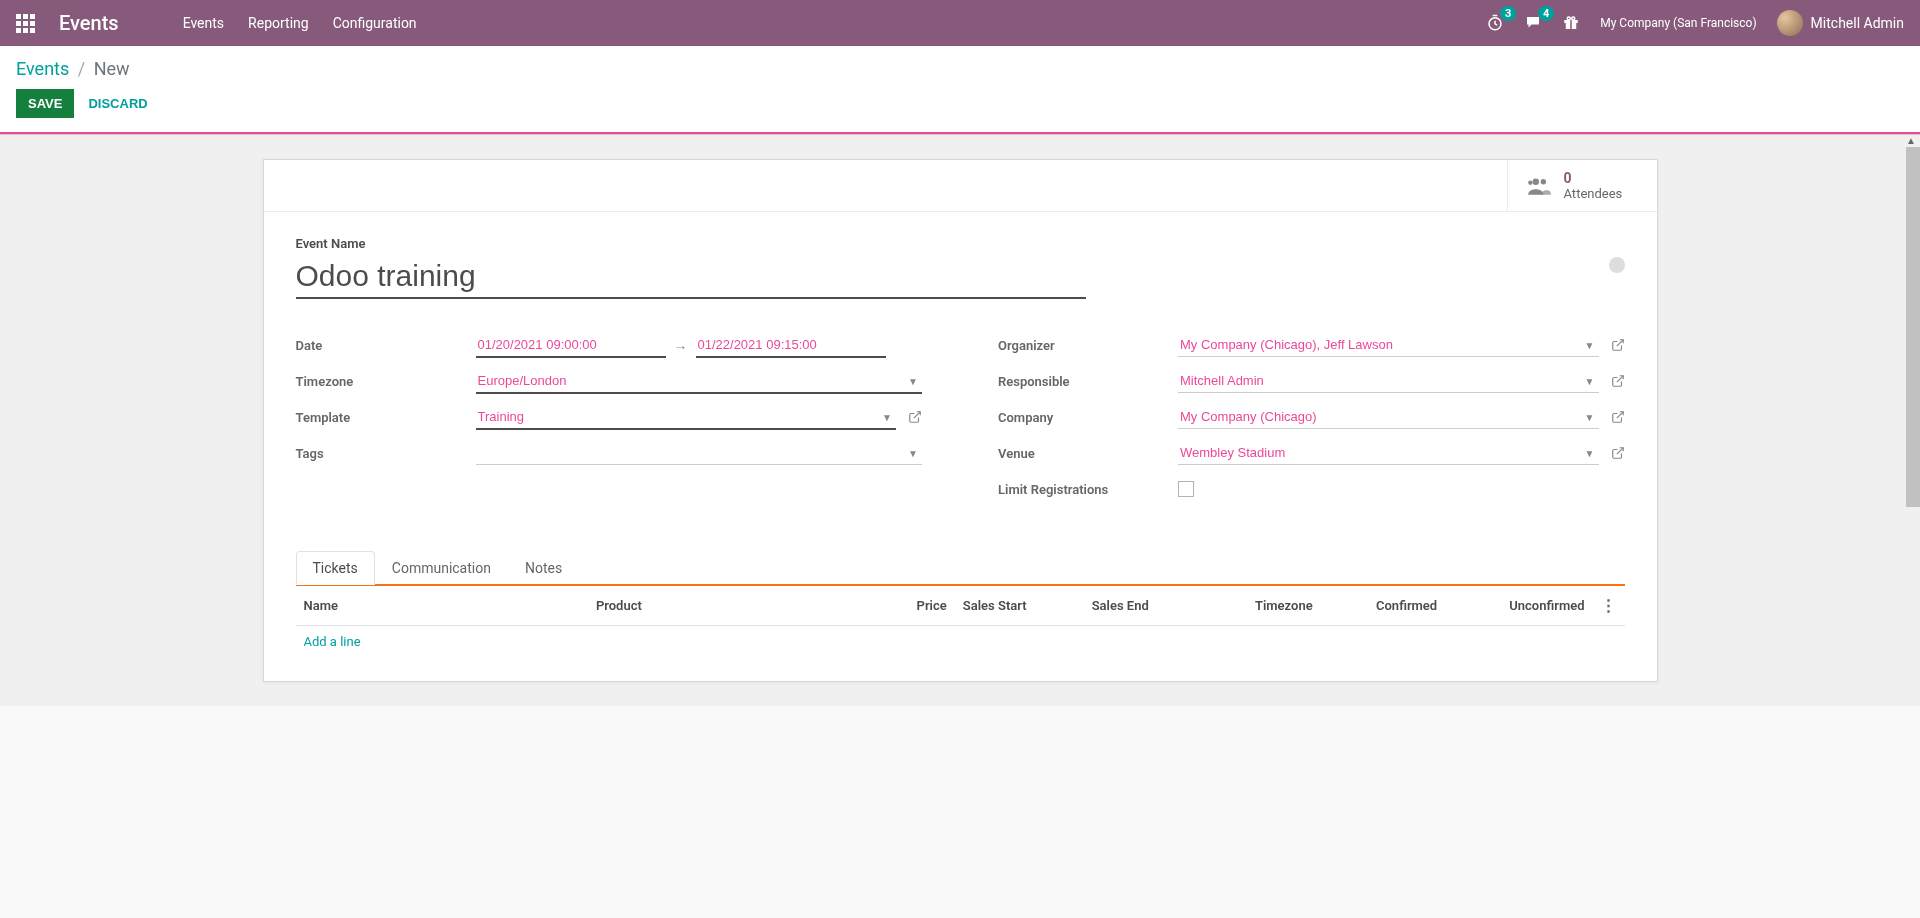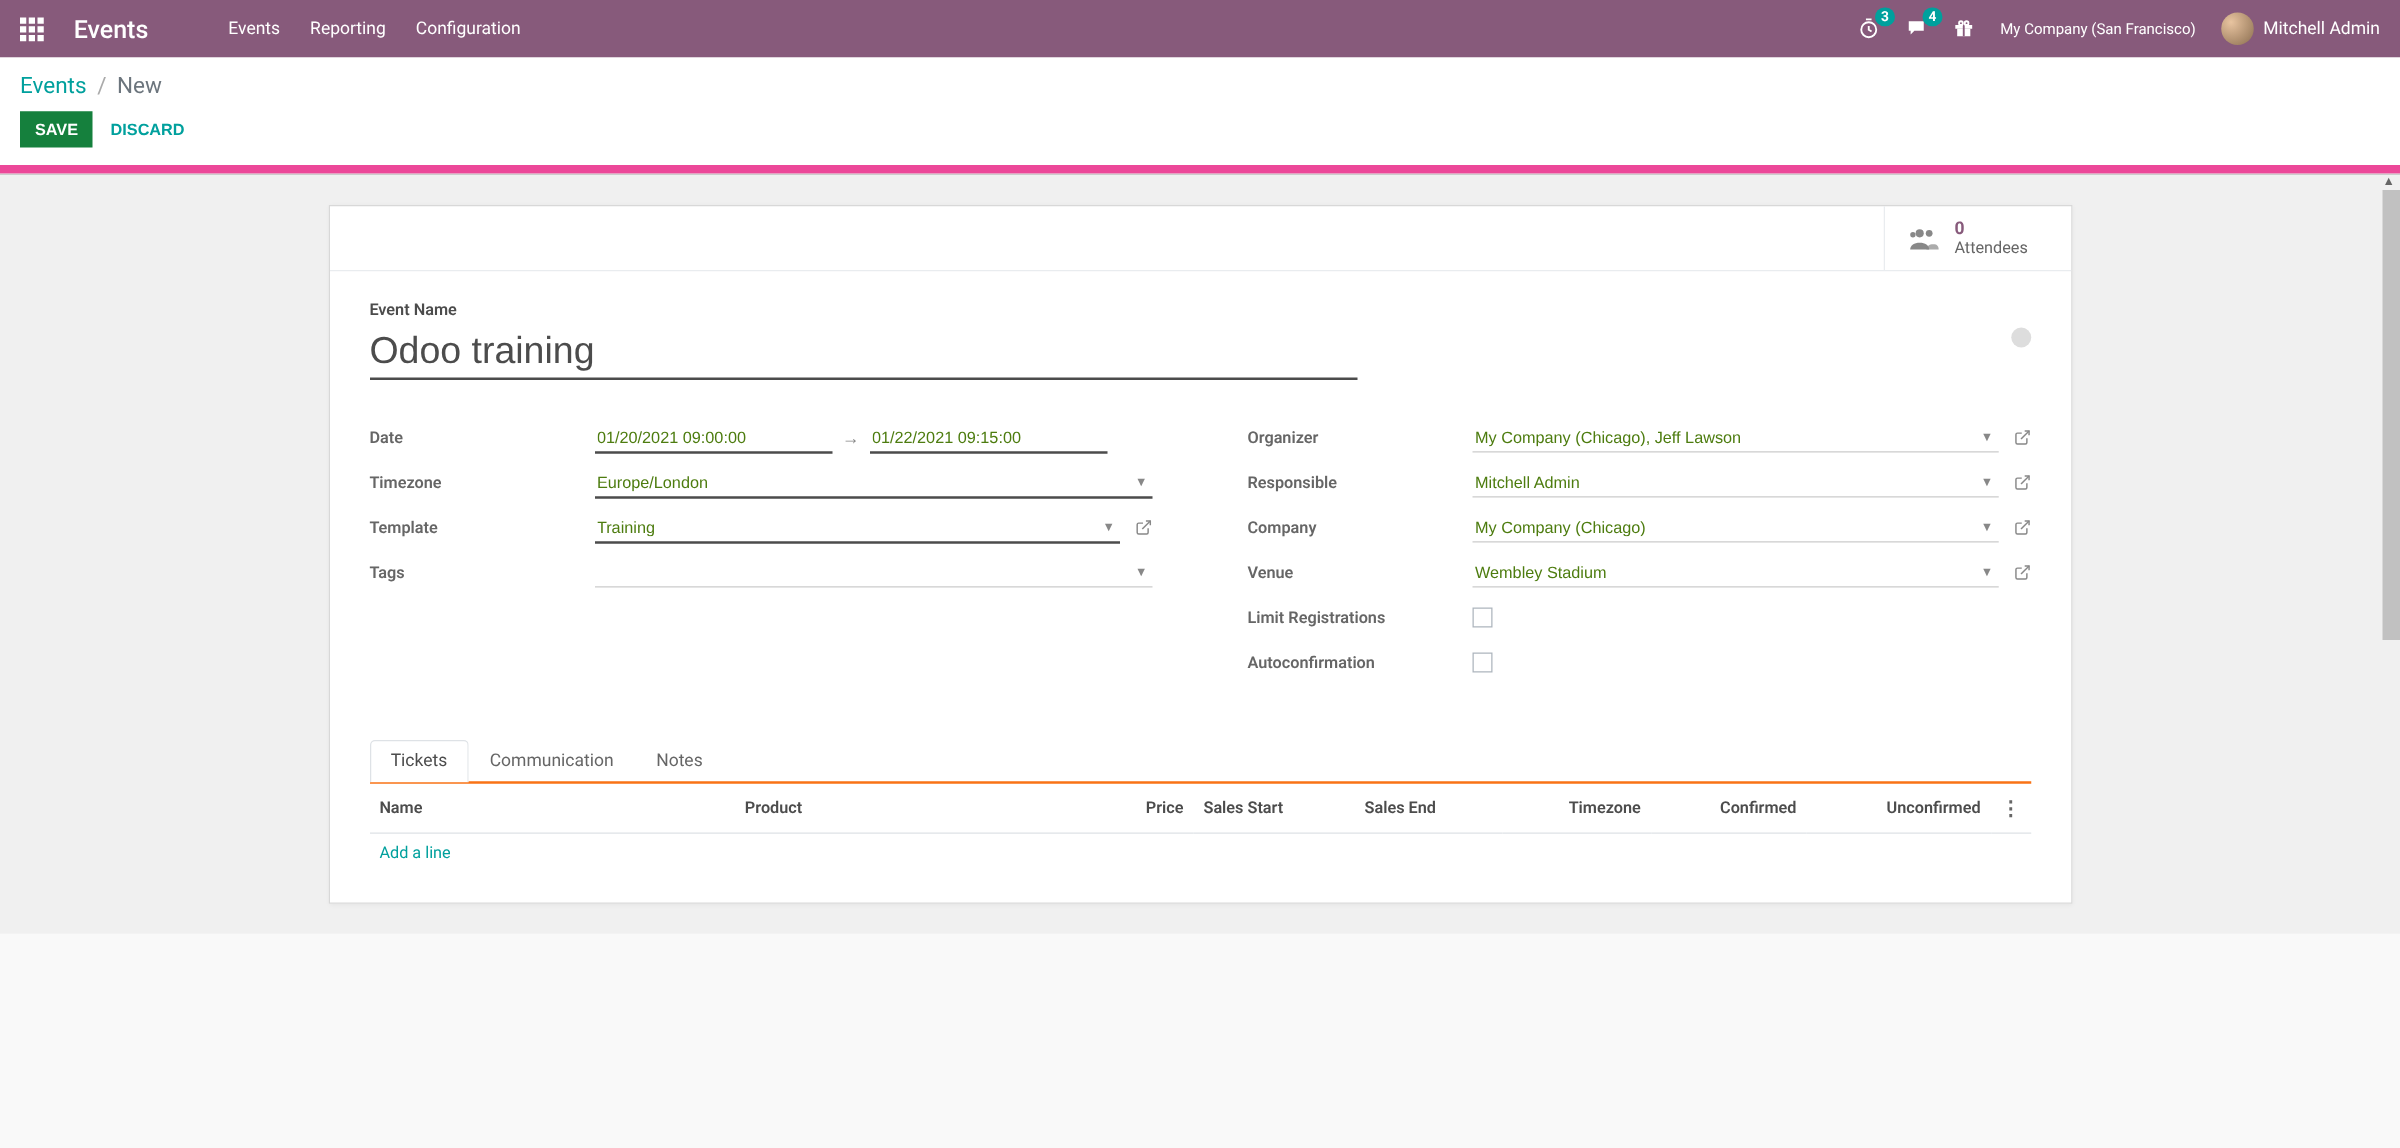--- a/index.html
+++ b/index.html
@@ -12,21 +12,21 @@
 .brand { font-size: 20px; font-weight: 500; }
 .nav-menu { display: flex; gap: 24px; margin-left: 40px; }
 .nav-menu a { color: #fff; text-decoration: none; font-size: 14px; cursor: pointer; }
 .navbar-right { margin-left: auto; display: flex; align-items: center; gap: 20px; }
 .icon-wrap { position: relative; font-size: 16px; cursor: pointer; }
 .badge { position: absolute; top: -8px; right: -12px; background: #00a09d; color: #fff; font-size: 11px; padding: 1px 5px; border-radius: 10px; font-weight: bold; }
 .company-name { font-size: 12px; }
 .user-sect { display: flex; align-items: center; gap: 8px; cursor: pointer; }
 .avatar { width: 26px; height: 26px; border-radius: 50%; background: radial-gradient(circle at 30% 30%, #e8c4a0, #8a6d4f); }
 
-.control-panel { background: #fff; border-bottom: 7px solid #ec4899; padding: 12px 16px 14px; }
+.control-panel { background: #fff; border-bottom: 2px solid #ec4899; padding: 12px 16px 14px; }
 .breadcrumb { font-size: 18px; margin-bottom: 10px; }
 .breadcrumb a { color: #00a09d; text-decoration: none; cursor: pointer; }
 .breadcrumb .sep { color: #aaa; margin: 0 4px; }
 .breadcrumb .active { color: #6c757d; }
 .btn-row { display: flex; align-items: center; gap: 14px; }
 .btn-primary { background: #15803d; color: #fff; border: none; padding: 7px 12px; font-weight: bold; font-size: 13px; cursor: pointer; text-transform: uppercase; }
 .btn-link { color: #00a09d; background: none; border: none; font-weight: bold; font-size: 13px; cursor: pointer; text-transform: uppercase; }
 
 .content-area { background: #f0f0f0; padding: 24px 0; position: relative; border-top: 1px solid #ccc; }
 .scroll-up { position: absolute; right: 4px; top: 0; font-size: 10px; color: #666; cursor: pointer; }
@@ -45,21 +45,21 @@
 .title-label { color: #4c4c4c; font-weight: 600; font-size: 13px; margin-bottom: 4px; display: block; }
 .title-row { display: flex; align-items: center; }
 .title-input { font-size: 30px; color: #4c4c4c; border: none; border-bottom: 2px solid #4c4c4c; padding: 4px 0; width: 790px; outline: none; }
 .status-dot { margin-left: auto; width: 16px; height: 16px; border-radius: 50%; background: #ddd; cursor: pointer; margin-top:-24px; }
 
 .form-group { display: flex; gap: 76px; margin-top: 32px; }
 .form-col { flex: 1; }
 .field-row { display: flex; align-items: center; margin-bottom: 8px; min-height: 28px; }
 .field-label { width: 180px; color: #666; font-weight: 600; font-size: 13px; }
 .field-widget { flex: 1; display: flex; align-items: center; gap: 8px; }
-.uinput { border: none; border-bottom: 1px solid #ccc; padding: 4px 2px; font-size: 13px; color: #4d7c0f; outline: none; background: transparent; }
+.uinput { border: none; border-bottom: 1px solid #ccc; padding: 4px 2px; font-size: 13px; color: #ec4899; outline: none; background: transparent; }
 .dark-border { border-bottom: 2px solid #4c4c4c; }
 .date-input { width: 190px; }
 .arrow { color: #888; font-size: 14px; }
 .select-wrap { position: relative; flex: 1; }
 .select-wrap .uinput { width: 100%; padding-right: 20px; }
 .caret { position: absolute; right: 4px; top: 50%; transform: translateY(-50%); color: #888; font-size: 10px; pointer-events: none; }
 .ext-link { color: #7c7bad; cursor: pointer; font-size: 14px; margin-left: 4px; }
 .checkbox { width: 16px; height: 16px; border: 1px solid #adb5bd; cursor: pointer; }
 
 .tabs { margin-top: 40px; display: flex; border-bottom: 2px solid #f97316; text-align: right; }
@@ -281,26 +281,20 @@
                 <svg width="14" height="14" viewBox="0 0 24 24" fill="none" stroke="#888" stroke-width="2">
                     <path d="M18 13v6a2 2 0 0 1-2 2H5a2 2 0 0 1-2-2V8a2 2 0 0 1 2-2h6"></path>
                     <polyline points="15 3 21 3 21 9"></polyline>
                     <line x1="10" y1="14" x2="21" y2="3"></line>
                   </svg>
               </span>
             </div>
           </div>
           <div class="field-row">
             <div class="field-label">Limit Registrations</div>
-            <div class="field-widget">
-              <div class="checkbox"></div>
-            </div>
-          </div>
-          <div class="field-row">
-            <div class="field-label">Autoconfirmation</div>
             <div class="field-widget">
               <div class="checkbox"></div>
             </div>
           </div>
         </div>
       </div>
 
       <div class="tabs">
         <div class="tab active">Tickets</div>
         <div class="tab">Communication</div>

